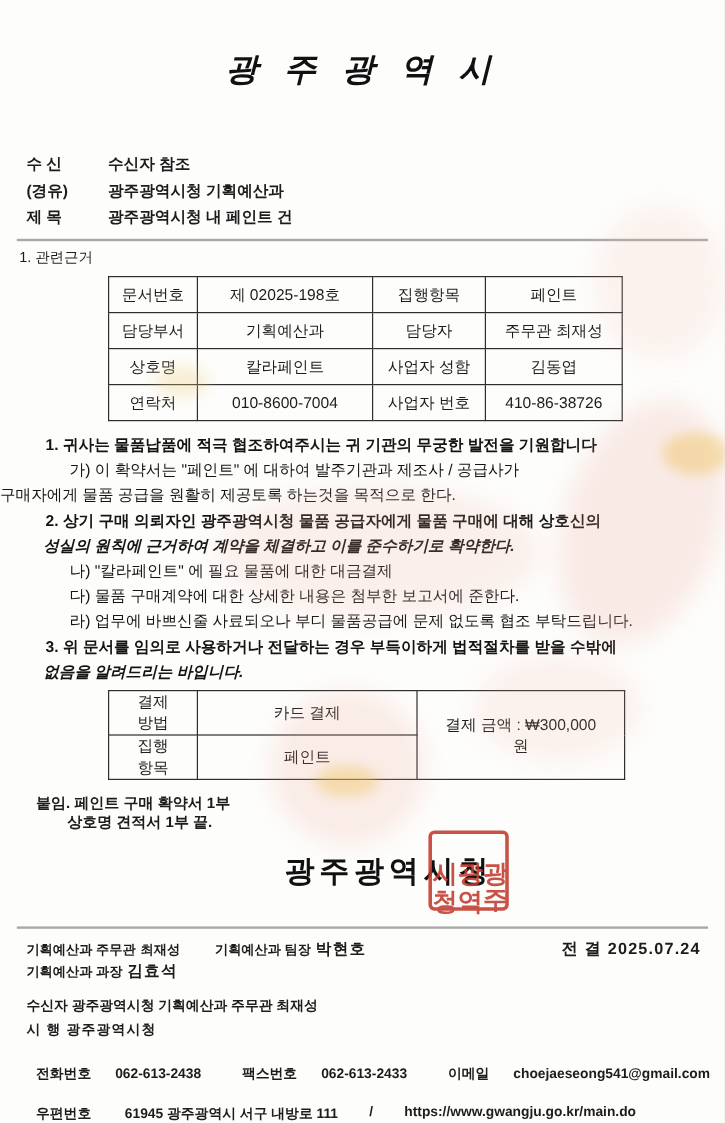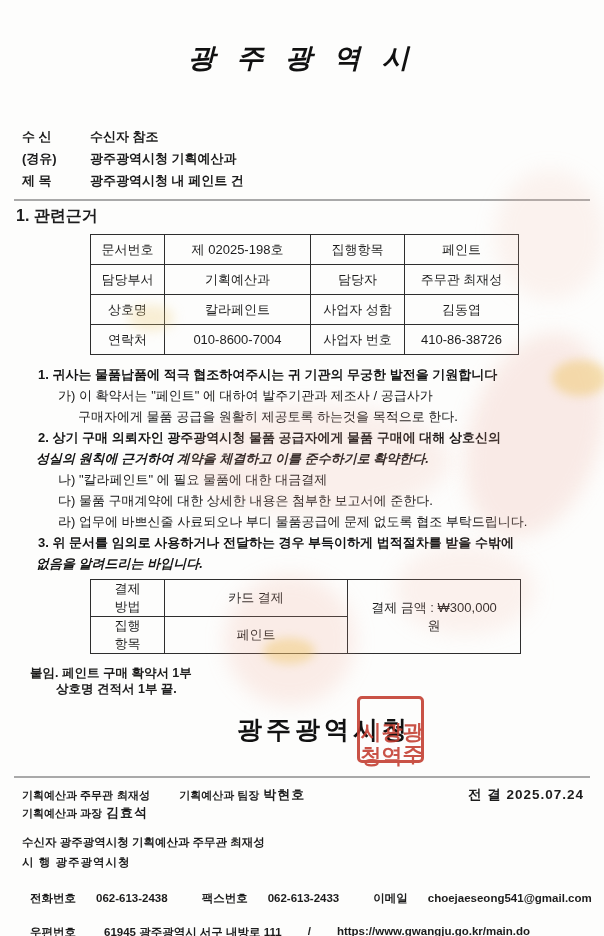--- a/index.html
+++ b/index.html
@@ -21,38 +21,38 @@
   .wm.y3 { left:128px; top:305px; width:46px; height:26px; background:rgba(240,205,120,.30); filter:blur(6px); }
 
   
   .doc-title { padding-top:40px; text-align:center; font-size:27px; font-weight:bold;
                letter-spacing:7px; color:#111;font-style:italic; }
   .addr-block { margin:50px 0 0 22px; }
   .addr-row { display:flex; font-size:13px; font-weight:bold; line-height:22px; }
   .addr-row .lab { width:52px; }
   .addr-row .val { margin-left:16px; }
   .rule { border:0; border-top:2px solid #a9a9a9; margin:7px 14px 0 14px; }
-  .section-label { margin:5px 0 0 16px; font-size:16px; font-weight:bold; }
+  .section-label { margin:5px 0 0 16px; font-size:12px; font-weight:normal; }
   .daum { text-align:center; font-size:16px; font-weight:bold; letter-spacing:3px; margin-top:1px; }
 
   
   table { border-collapse:collapse; font-size:13px; }
   .info-table { margin:7px 0 0 90px; }
   .info-table td { border:1.5px solid #2e2e2e; height:30px; text-align:center; padding:0 4px; }
   .c1 { width:74px; } .c2 { width:146px; } .c3 { width:94px; } .c4 { width:114px; }
   .pay-table { margin:5px 0 0 90px; }
   .pay-table td { border:1.5px solid #2e2e2e; height:33px; text-align:center; padding:0 23px;margin-left:48px; }
   .pc1 { width:74px; } .pc2 { width:183px; } .pc3 { width:173px; }
 
   
   .body-lines { margin-top:9px; font-size:13px; line-height:21px; color:#141414; }
   .bline.l1  { padding-left:38px; font-weight:bold; }
   .bline.l1c { padding-left:36px; font-weight:bold;font-style:italic; }
   .bline.l2  { padding-left:58px; }
-  .bline.l2c { padding-left:78px; }
+  .bline.l2c { }
 
   
   .attachment { margin:11px 0 0 30px; font-size:12.5px; font-weight:bold; line-height:16px; }
   .attachment .ind { padding-left:26px; }
   .issuer-wrap { position:relative; height:72px; }
   .issuer-name { position:absolute; left:237px; top:16px; font-size:25px; font-weight:bold;
                  letter-spacing:4px; color:#111; }
   .stamp { position:absolute; left:357px; top:-1px; width:67px; height:67px;
            border:3px solid; border-radius:5px; display:flex; flex-direction:row-reverse;
            justify-content:space-around; align-items:center; padding:2px 1px; opacity:.88; }

